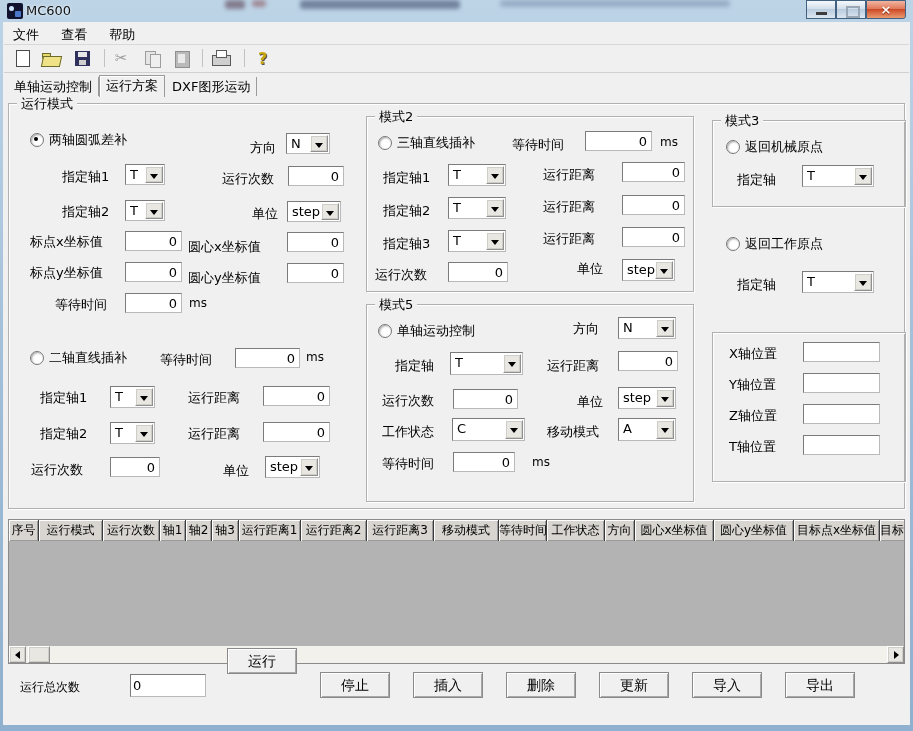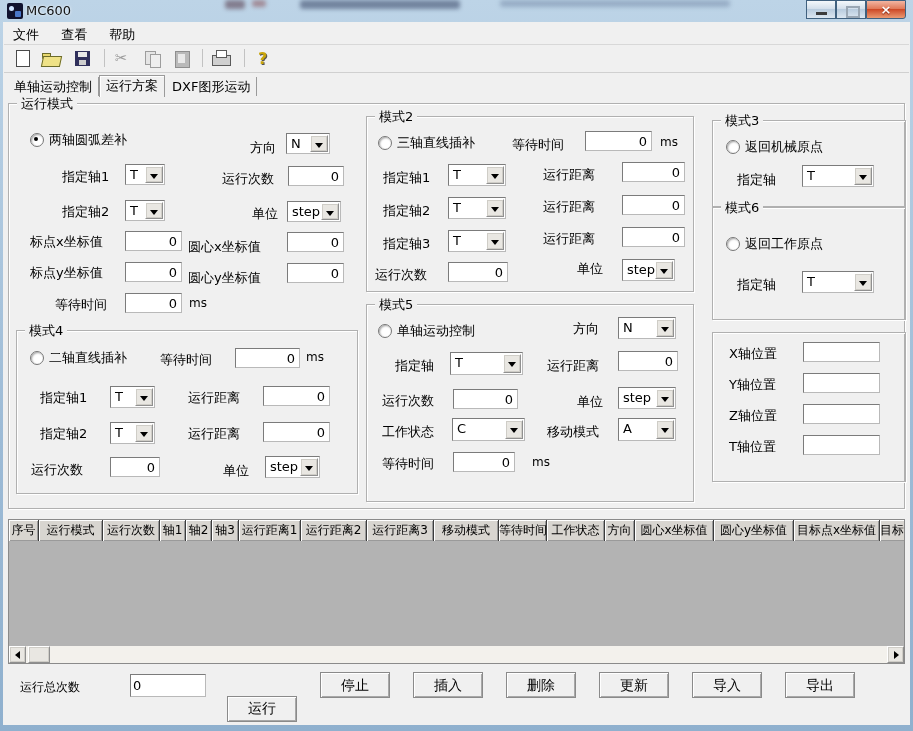--- a/index.html
+++ b/index.html
@@ -243,36 +243,30 @@
   <span class="radio" style="left:726px;top:140px;"></span>
   <span class="lbl" style="left:745px;top:138px;">返回机械原点</span>
   <span class="lbl" style="left:737px;top:171px;">指定轴</span>
   <div class="dd" style="left:802px;top:165px;width:72px;height:22px;">
     <span class="dd-val">T</span>
     <span class="dd-btn">
         <span class="tri"></span>
       </span>
   </div>
 
-  <div class="gb" style="left:712px;top:207px;width:192px;height:111px;">
-    <span class="legend">模式6</span>
-  </div>
   <span class="radio" style="left:726px;top:237px;"></span>
   <span class="lbl" style="left:745px;top:235px;">返回工作原点</span>
   <span class="lbl" style="left:737px;top:276px;">指定轴</span>
   <div class="dd" style="left:802px;top:271px;width:72px;height:22px;">
     <span class="dd-val">T</span>
     <span class="dd-btn">
         <span class="tri"></span>
       </span>
   </div>
 
-  <div class="gb" style="left:16px;top:330px;width:340px;height:162px;">
-    <span class="legend">模式4</span>
-  </div>
   <span class="radio" style="left:30px;top:351px;"></span>
   <span class="lbl" style="left:49px;top:349px;">二轴直线插补</span>
   <span class="lbl" style="left:160px;top:351px;">等待时间</span>
   <input class="txt" style="left: 235px; top: 348px; width: 65px;" value="0">
   <span class="unit" style="left:306px;top:350px;">ms</span>
   <span class="lbl" style="left:40px;top:389px;">指定轴1</span>
   <div class="dd" style="left:110px;top:386px;width:45px;height:22px;">
     <span class="dd-val">T</span>
     <span class="dd-btn">
         <span class="tri"></span>
@@ -368,21 +362,21 @@
         </div>
       <div class="sthumb"></div>
       <div class="sbtn" style="right:0;">
           <span class="sarrow-r"></span>
         </div>
     </div>
   </div>
 
   <span class="lbl" style="left:20px;top:679px;font-size:12px;">运行总次数</span>
   <input class="txt left" style="left: 130px; top: 674px; width: 76px; height: 23px;" value="0">
-  <div class="btn" style="left:227px;top:696px;font-family:Liberation Serif, serif;">运行</div>
+  <div class="btn" style="left:227px;top:648px;">运行</div>
   <div class="btn" style="left:320px;top:672px;">停止</div>
   <div class="btn" style="left:413px;top:672px;">插入</div>
   <div class="btn" style="left:506px;top:672px;">删除</div>
   <div class="btn" style="left:599px;top:672px;">更新</div>
   <div class="btn" style="left:692px;top:672px;">导入</div>
   <div class="btn" style="left:785px;top:672px;">导出</div>
 
   <div id="statusbar">
     <span class="lbl" style="left:4px;top:3px;">Ready</span>
     <span class="status-panel" style="left:798px;width:30px;"></span>

